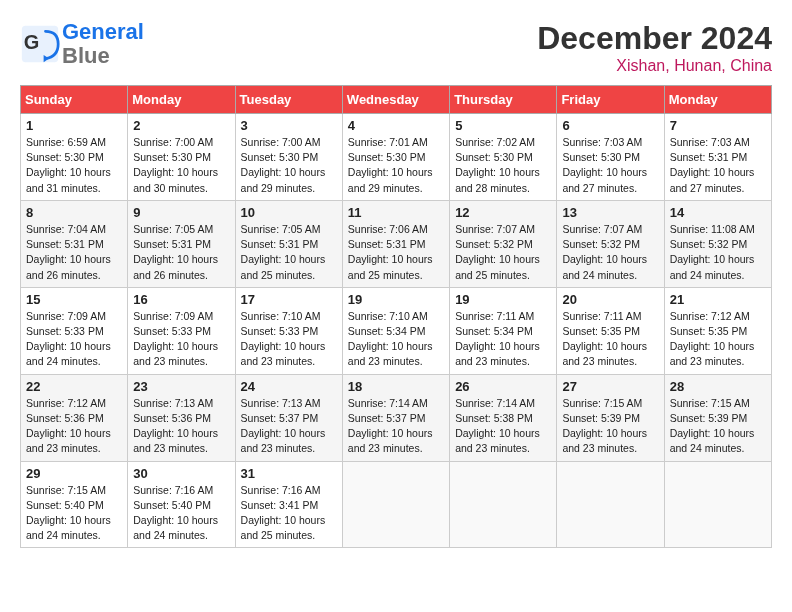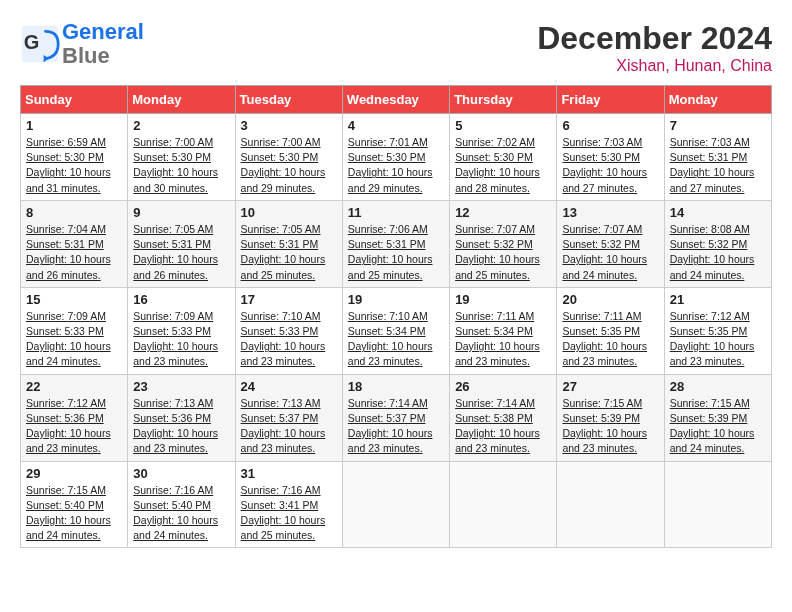--- a/index.html
+++ b/index.html
@@ -74,21 +74,20 @@
       background: #f5f5f5;
     }
     .day-num {
       font-size: 13px;
       font-weight: bold;
       display: block;
       margin-bottom: 2px;
     }
     .cell-content {
       line-height: 1.45;
-      text-decoration: underline;
     }
     .empty-cell {
       background: #f9f9f9;
     }
   </style>
 </head>
 <body>
 
 <div class="header">
   <div class="logo">
@@ -227,21 +226,21 @@
         <span class="day-num">13</span>
         <div class="cell-content">
           <span>Sunrise: 7:07 AM</span><br>
           <span>Sunset: 5:32 PM</span><br>
           <span>Daylight: 10 hours and 24 minutes.</span>
         </div>
       </td>
         <td>
         <span class="day-num">14</span>
         <div class="cell-content">
-          <span>Sunrise: 8:08 AM</span><br>
+          <span>Sunrise: 11:08 AM</span><br>
           <span>Sunset: 5:32 PM</span><br>
           <span>Daylight: 10 hours and 24 minutes.</span>
         </div>
       </td>
       </tr>
       <tr>
         <td>
         <span class="day-num">15</span>
         <div class="cell-content">
           <span>Sunrise: 7:09 AM</span><br>

